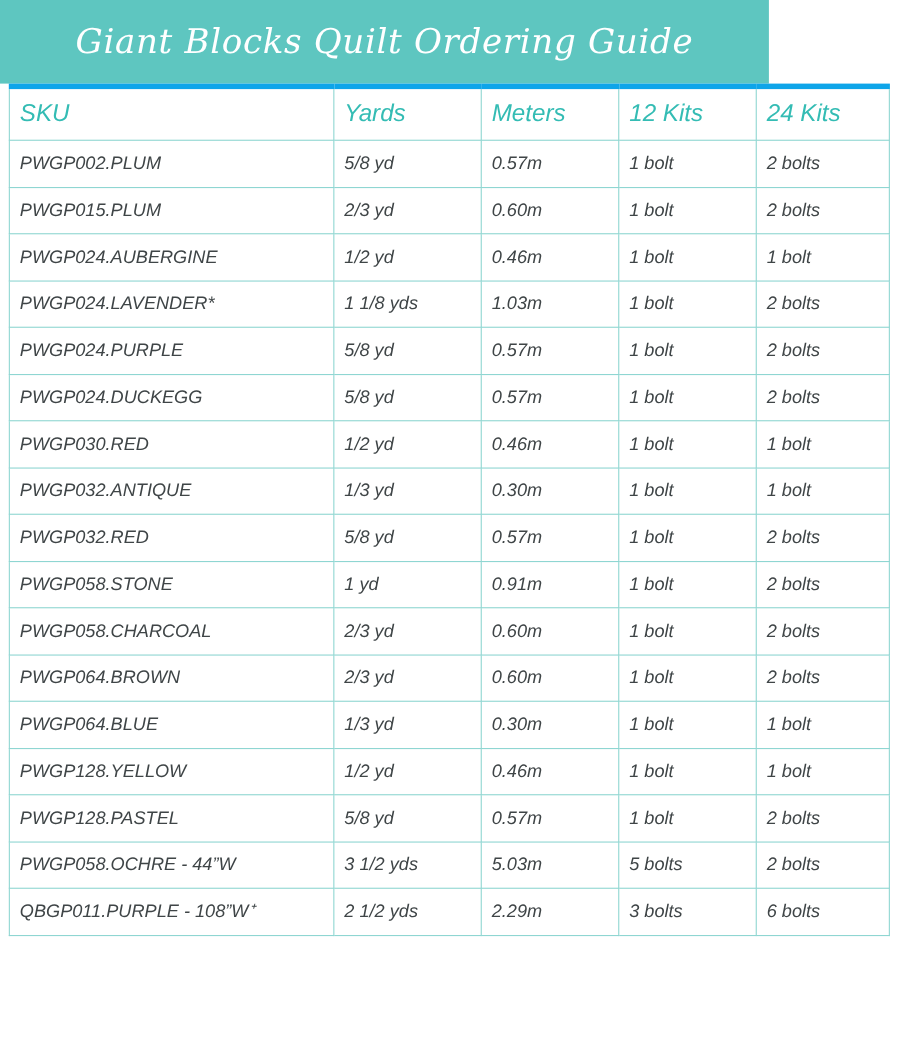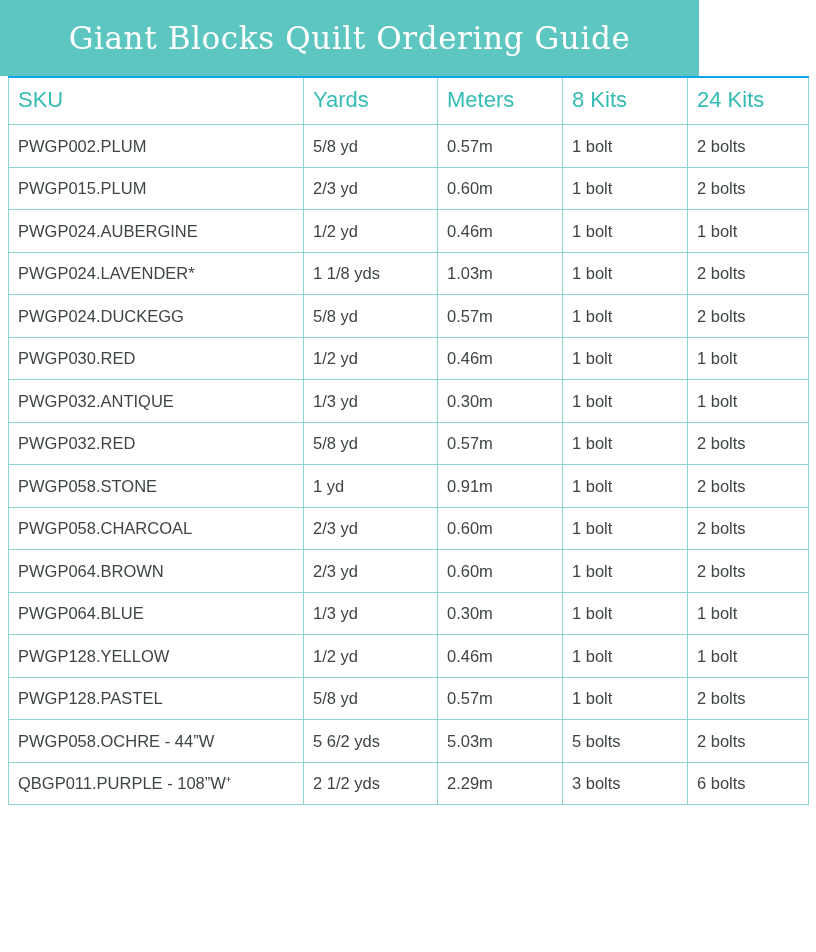--- a/index.html
+++ b/index.html
@@ -13,20 +13,21 @@
     font-family: "Liberation Sans", sans-serif;
     color: #3f4547;
   }
   .page {
     position: relative;
     width: 699px;
     height: 952px;
     background: #ffffff;
     box-sizing: border-box;
     padding: 0 8px;
+    font-style: italic;
   }
   .title-bar {
     background: #5ec6c0;
     height: 76px;
     display: flex;
     align-items: center;
     justify-content: center;
     margin: 0 -8px;
   }
   .title-bar h1 {
@@ -58,21 +59,21 @@
     font-weight: normal;
     white-space: nowrap;
     overflow: hidden;
   }
   table.guide thead th {
     color: #34bcb4;
     font-size: 22px;
     height: 40px;
     padding-top: 2px;
     padding-bottom: 4px;
-    border-top: 2px solid #0ea5e9;
+    border-top: 5px solid #0ea5e9;
   }
   table.guide tbody td {
     height: 29.5px;
     line-height: 1.1;
   }
   tr.section-row td {
     color: #34bcb4;
     font-size: 16.5px;
     padding-top: 7px;
     padding-bottom: 7px;
@@ -93,21 +94,21 @@
         <col class="c-yards">
         <col class="c-meters">
         <col class="c-k12">
         <col class="c-k24">
     </colgroup>
     <thead>
       <tr>
         <th>SKU</th>
         <th>Yards</th>
         <th>Meters</th>
-        <th>8 Kits</th>
+        <th>12 Kits</th>
         <th>24 Kits</th>
       </tr>
     </thead>
     <tbody>
       <tr>
         <td>PWGP002.PLUM</td>
         <td>5/8 yd</td>
         <td>0.57m</td>
         <td>1 bolt</td>
         <td>2 bolts</td>
@@ -127,20 +128,27 @@
         <td>1 bolt</td>
       </tr>
       <tr>
         <td>PWGP024.LAVENDER*</td>
         <td>1 1/8 yds</td>
         <td>1.03m</td>
         <td>1 bolt</td>
         <td>2 bolts</td>
       </tr>
       <tr>
+        <td>PWGP024.PURPLE</td>
+        <td>5/8 yd</td>
+        <td>0.57m</td>
+        <td>1 bolt</td>
+        <td>2 bolts</td>
+      </tr>
+      <tr>
         <td>PWGP024.DUCKEGG</td>
         <td>5/8 yd</td>
         <td>0.57m</td>
         <td>1 bolt</td>
         <td>2 bolts</td>
       </tr>
       <tr>
         <td>PWGP030.RED</td>
         <td>1/2 yd</td>
         <td>0.46m</td>
@@ -200,21 +208,21 @@
         <td>PWGP128.PASTEL</td>
         <td>5/8 yd</td>
         <td>0.57m</td>
         <td>1 bolt</td>
         <td>2 bolts</td>
       </tr>
 
 
       <tr>
         <td>PWGP058.OCHRE - 44”W</td>
-        <td>5 6/2 yds</td>
+        <td>3 1/2 yds</td>
         <td>5.03m</td>
         <td>5 bolts</td>
         <td>2 bolts</td>
       </tr>
       <tr>
         <td>QBGP011.PURPLE - 108”W⁺</td>
         <td>2 1/2 yds</td>
         <td>2.29m</td>
         <td>3 bolts</td>
         <td>6 bolts</td>

